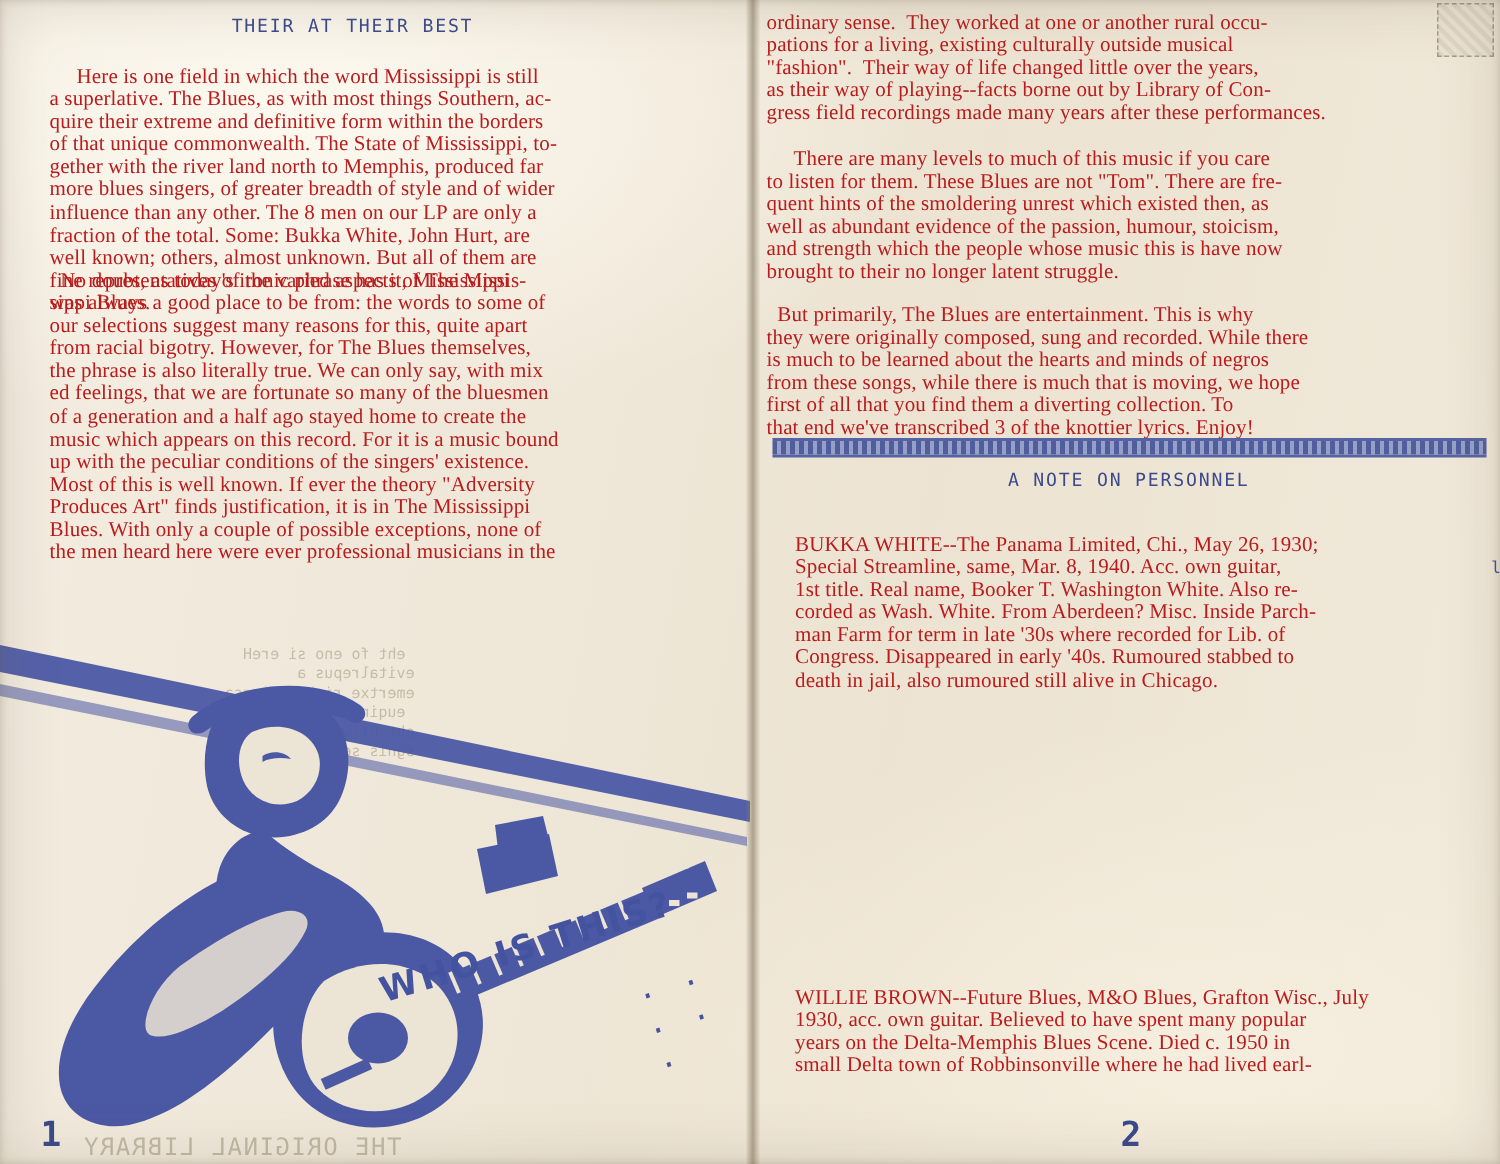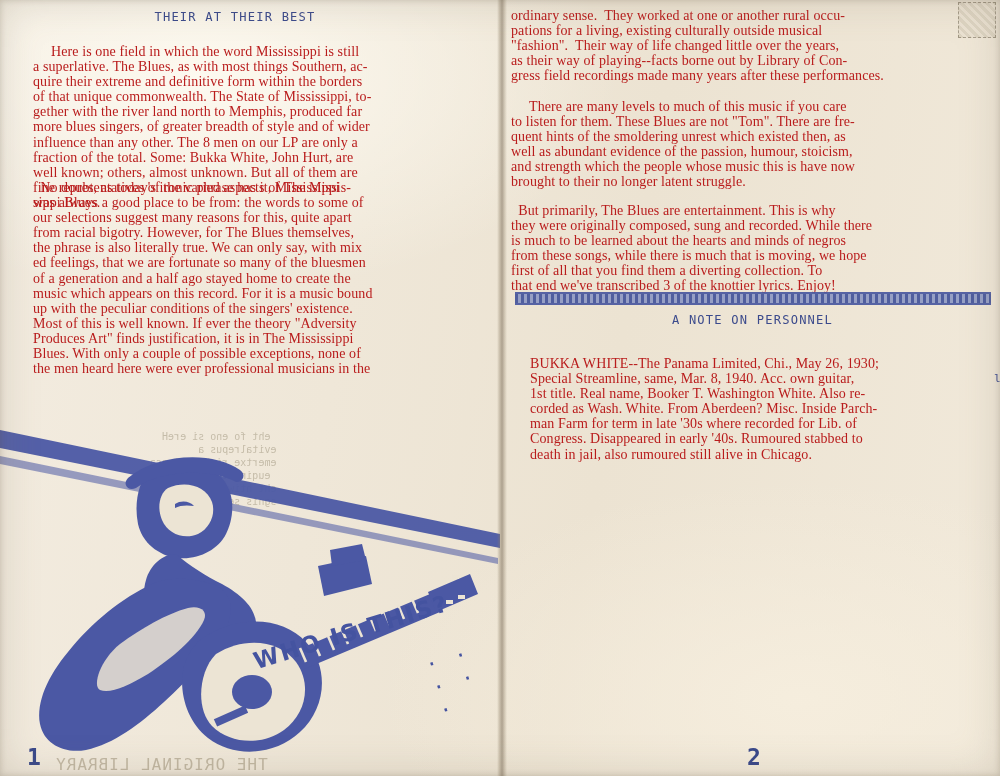--- a/index.html
+++ b/index.html
@@ -371,18 +371,22 @@
     <div class="marginal">l</div>
 
     <div class="txt" id="personnel-1">BUKKA WHITE--The Panama Limited, Chi., May 26, 1930;
 Special Streamline, same, Mar. 8, 1940. Acc. own guitar,
 1st title. Real name, Booker T. Washington White. Also re-
 corded as Wash. White. From Aberdeen? Misc. Inside Parch-
 man Farm for term in late '30s where recorded for Lib. of
 Congress. Disappeared in early '40s. Rumoured stabbed to
 death in jail, also rumoured still alive in Chicago.</div>
 
+    <div class="txt" id="personnel-2">WILLIE BROWN--Future Blues, M&amp;O Blues, Grafton Wisc., July
+1930, acc. own guitar. Believed to have spent many popular
+years on the Delta-Memphis Blues Scene. Died c. 1950 in
+small Delta town of Robbinsonville where he had lived earl-</div>
 
     <div class="pagenum" id="pagenum-2">2</div>
   </div>
 
   <div class="edge-shadow"></div>
 </div>
 
 </body></html>

